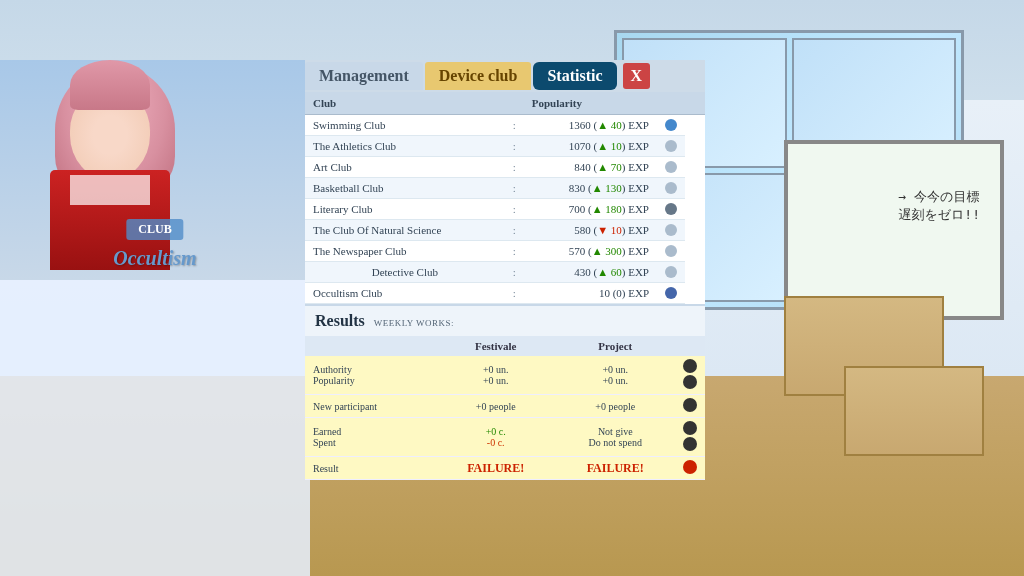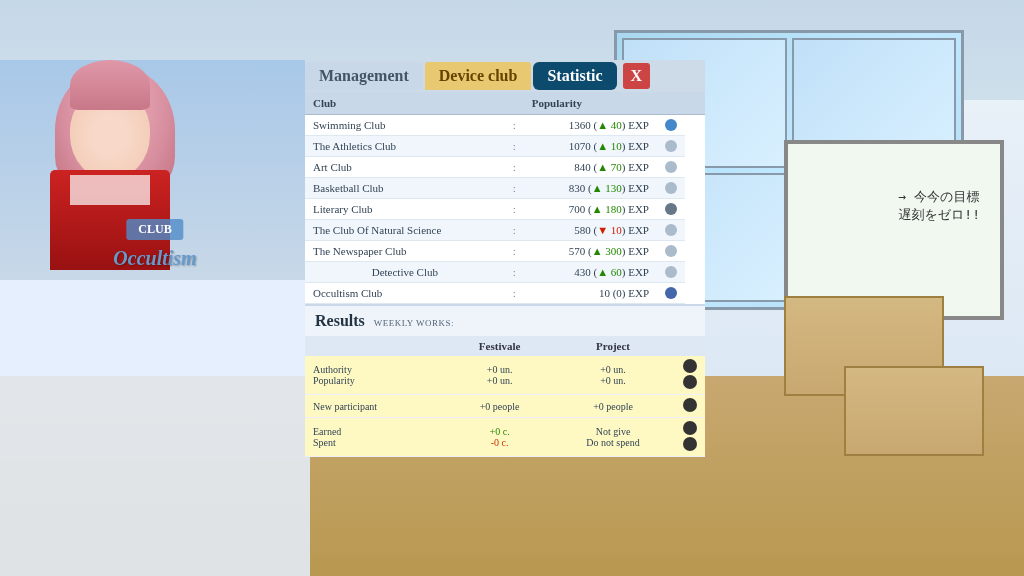--- a/index.html
+++ b/index.html
@@ -461,16 +461,22 @@
           <td><span class="result-neutral">+0 people</span></td>
           <td><span class="result-neutral">+0 people</span></td>
           <td><div class="dot-btn" style="background:#333;"></div></td>
         </tr>
         <tr>
           <td style="text-align:left;">Earned<br>Spent</td>
           <td><span class="result-pos">+0 c.</span><br><span class="result-neg">-0 c.</span></td>
           <td><span class="result-neutral">Not give</span><br><span class="result-neutral">Do not spend</span></td>
           <td><div class="dot-btn" style="background:#333;"></div><br><div class="dot-btn" style="background:#333;"></div></td>
         </tr>
+        <tr>
+          <td style="text-align:left;">Result</td>
+          <td><span class="failure-text">FAILURE!</span></td>
+          <td><span class="failure-text">FAILURE!</span></td>
+          <td><div class="dot-btn" style="background:#cc2200;"></div></td>
+        </tr>
       </tbody>
     </table>
   </div>
 </div>
 
 </body></html>

